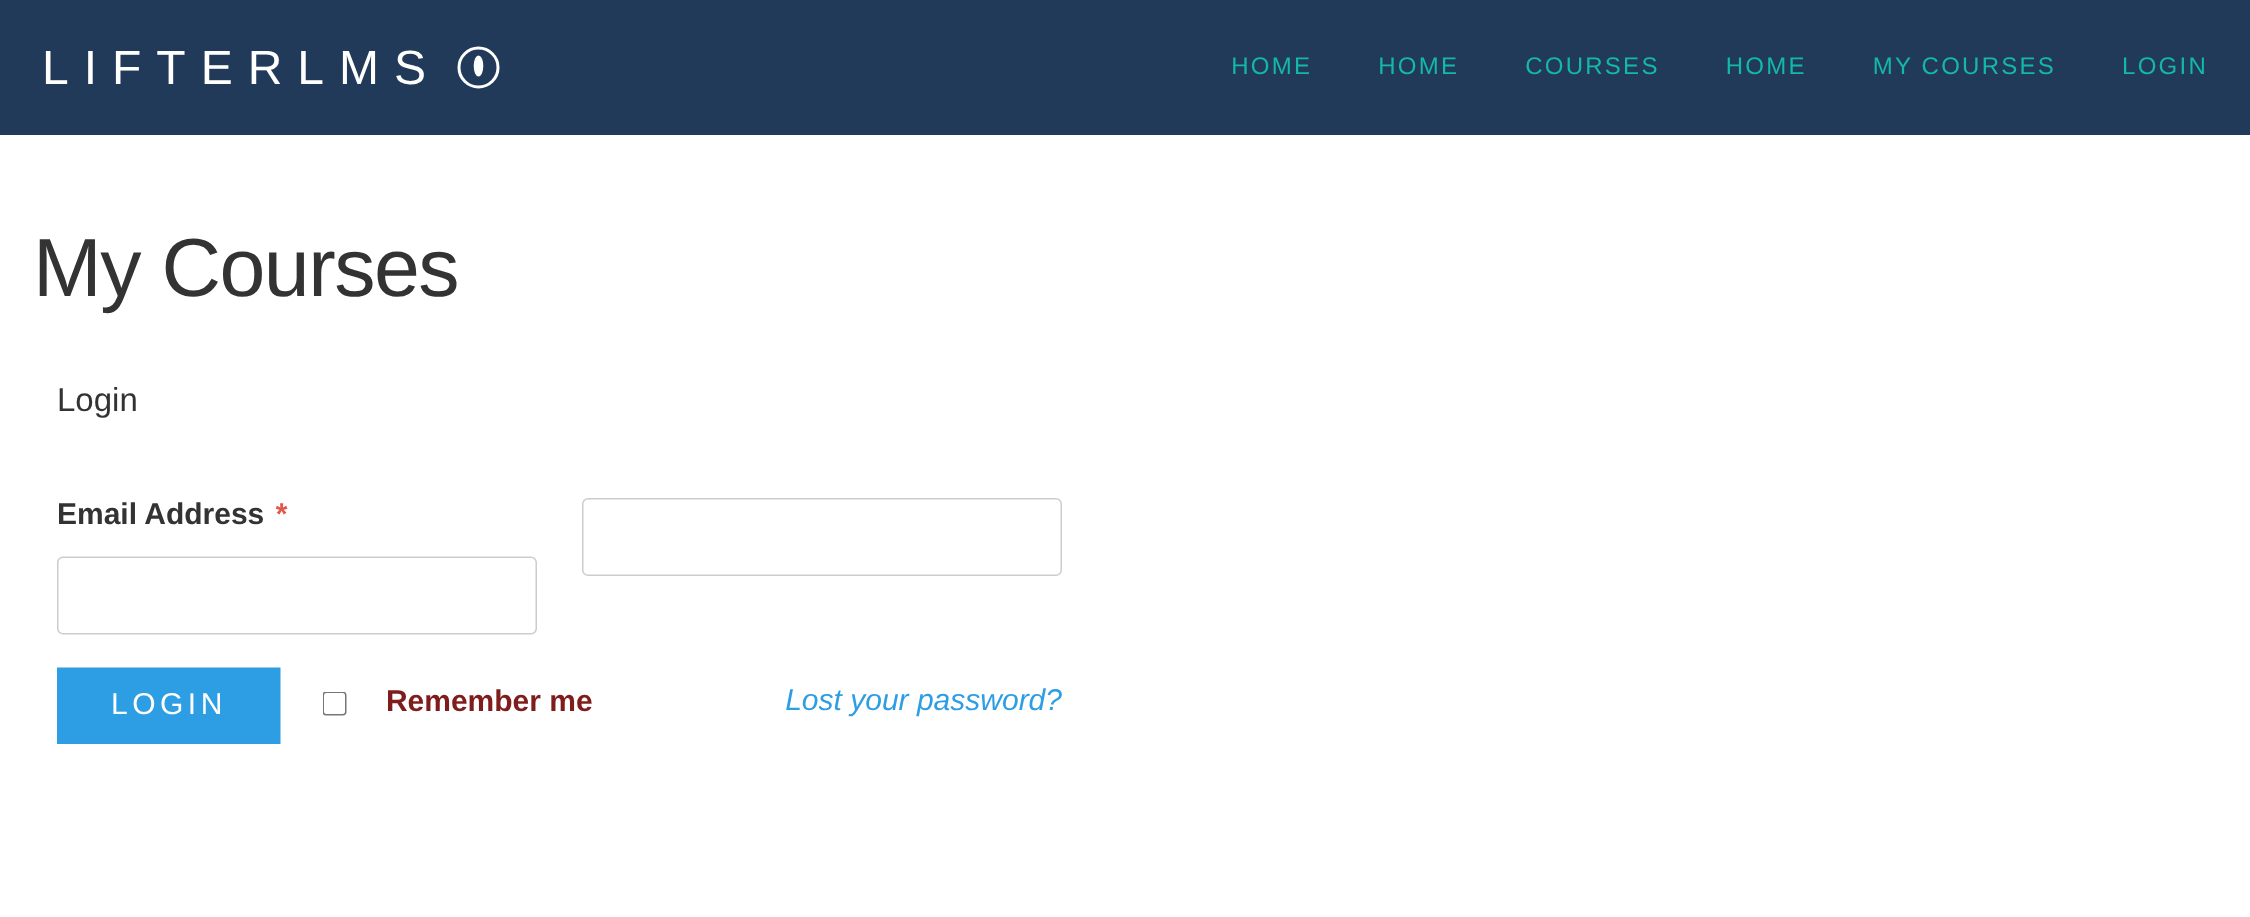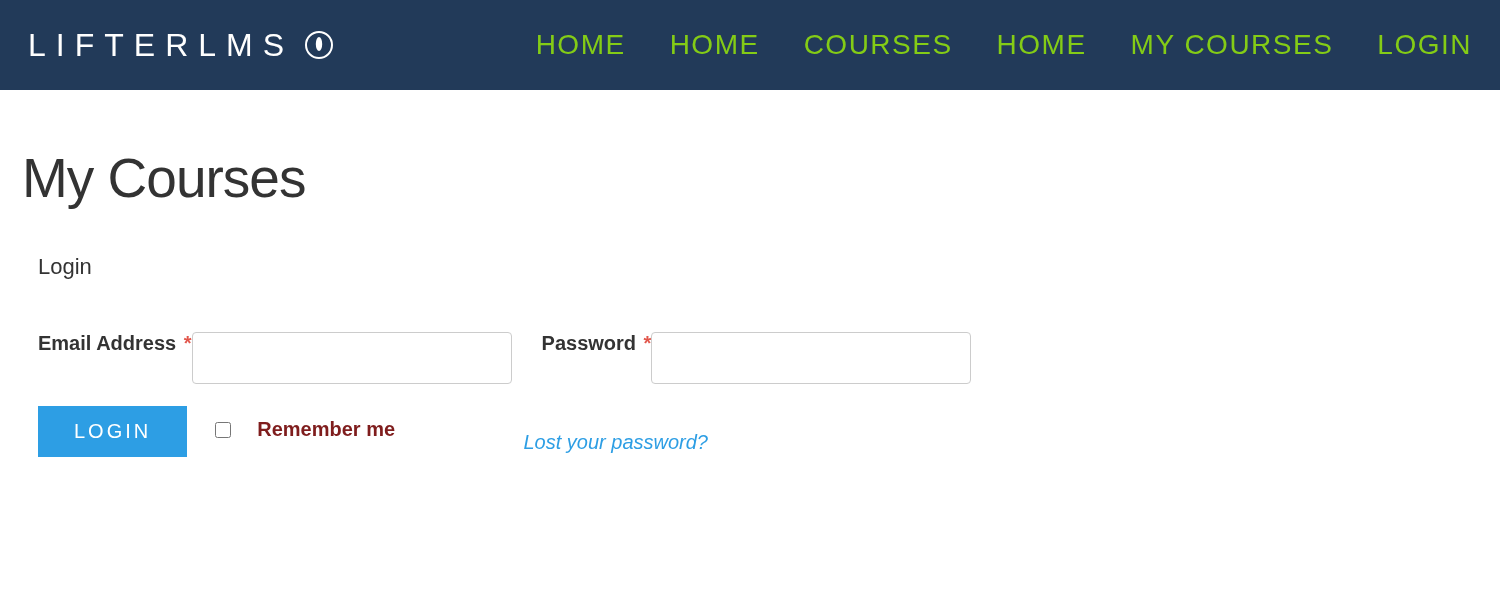--- a/index.html
+++ b/index.html
@@ -38,22 +38,22 @@
       display: inline-flex;
       align-items: center;
       justify-content: center;
     }
     .nav {
       display: flex;
       gap: 44px;
       align-items: center;
     }
     .nav-item {
-      color: #84cc16;
-      font-size: 28px;
+      color: #14b8a6;
+      font-size: 16px;
       letter-spacing: 1.5px;
       text-decoration: none;
       font-weight: 400;
       cursor: pointer;
     }
     .main {
       padding: 56px 22px 0 22px;
     }
     .page-title {
       font-size: 55px;
@@ -69,21 +69,21 @@
       margin-bottom: 52px;
       font-weight: 400;
     }
     .form-row {
       display: flex;
       gap: 30px;
       margin-left: 16px;
     }
     .form-group {
       display: flex;
-      flex-direction: row;
+      flex-direction: column;
     }
     .form-label {
       font-size: 20px;
       font-weight: 700;
       color: #333333;
       margin-bottom: 16px;
     }
     .required {
       color: #e2574c;
       margin-left: 2px;
@@ -133,21 +133,21 @@
       margin-left: 16px;
     }
     .lost-password {
       color: #2d9ee4;
       font-style: italic;
       font-size: 20px;
       text-decoration: none;
       margin-left: auto;
       text-align: right;
       line-height: 1.6;
-      margin-top: 20px;
+      margin-top: 6px;
       cursor: pointer;
     }
   </style>
 </head>
 <body>
 
 <div class="header">
   <div class="logo">
     <span class="logo-text">LIFTERLMS</span>
     <span class="logo-icon">
@@ -173,24 +173,20 @@
 
   <div class="form-row">
     <div class="form-group">
       <label class="form-label">
         <span>Email Address</span>
         <span class="required">*</span>
       </label>
       <input type="text" class="form-input" style="">
     </div>
     <div class="form-group">
-      <label class="form-label">
-        <span>Password</span>
-        <span class="required">*</span>
-      </label>
       <input type="password" class="form-input" style="">
     </div>
   </div>
 
   <div class="form-actions">
     <button class="login-button">LOGIN</button>
     <div class="remember-wrap">
       <input type="checkbox" class="remember-checkbox" style="">
       <span class="remember-label">Remember me</span>
     </div>

